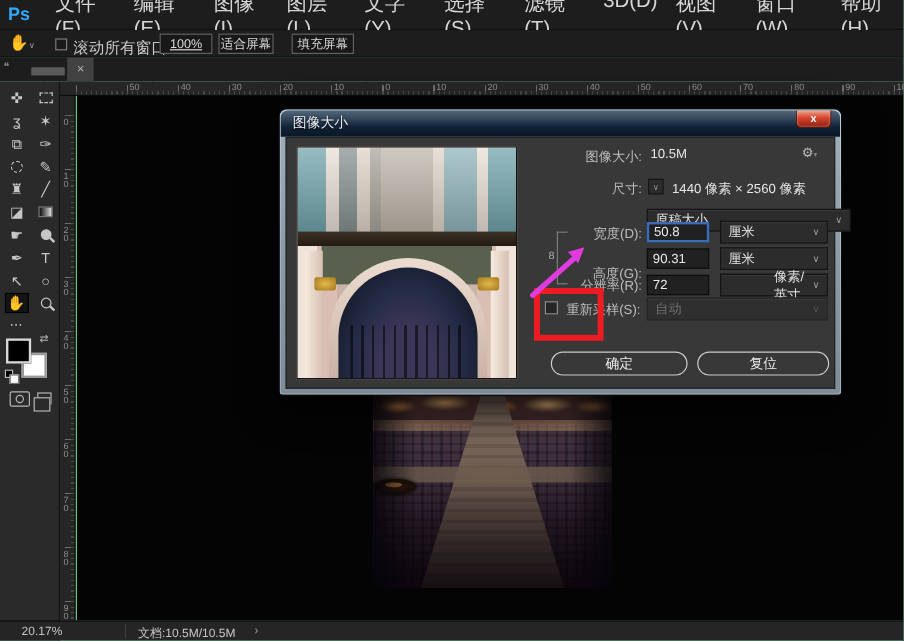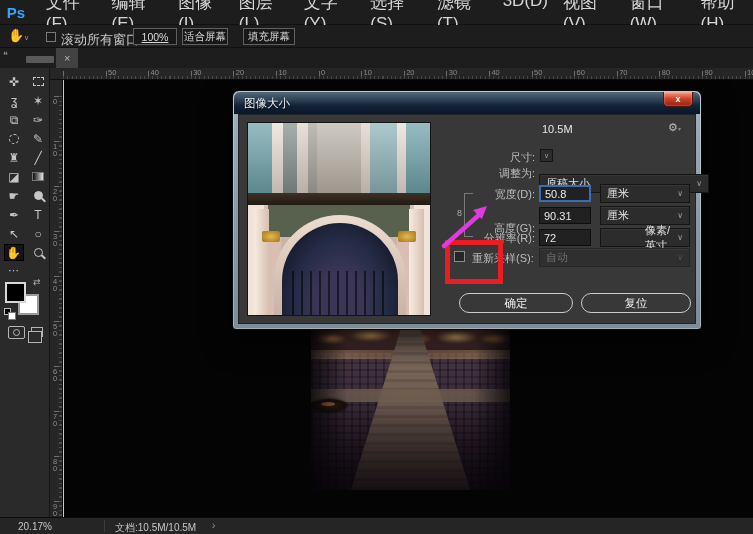--- a/index.html
+++ b/index.html
@@ -305,26 +305,27 @@
         <div class="pv-archframe"></div>
         <div class="pv-arch">
           <span class="eagle"></span>
         </div>
       </div>
 
       <span class="gear" style="right:14px;top:6px;">
         <span>⚙</span><small>▾</small>
       </span>
 
+      <div class="lblr" style="left:176px;top:8px;">图像大小:</div>
       <span class="valtx" style="left:303px;top:8px;">10.5M</span>
 
       <div class="lblr" style="left:176px;top:35px;">尺寸:</div>
       <div class="minibox" style="left:301px;top:34px;">∨</div>
-
-      <div class="lblr" style="left:176px;top:51px;">调整为:</div>
+      <span class="valtx" style="left:321px;top:35px;">1440 像素 × 2560 像素</span>
+
       <div class="dd" style="left:300px;top:32px;width:170px;margin-top:27px;">
         <span>原稿大小</span>
         <span class="chev">∨</span>
       </div>
 
       <div class="brk" style="left:225px;top:78px;width:9px;height:1px;"></div>
       <div class="brk" style="left:225px;top:78px;width:1px;height:44px;"></div>
       <div class="brk" style="left:225px;top:121px;width:9px;height:1px;"></div>
       <span class="chain" style="left:218px;top:93px;">8</span>
 

